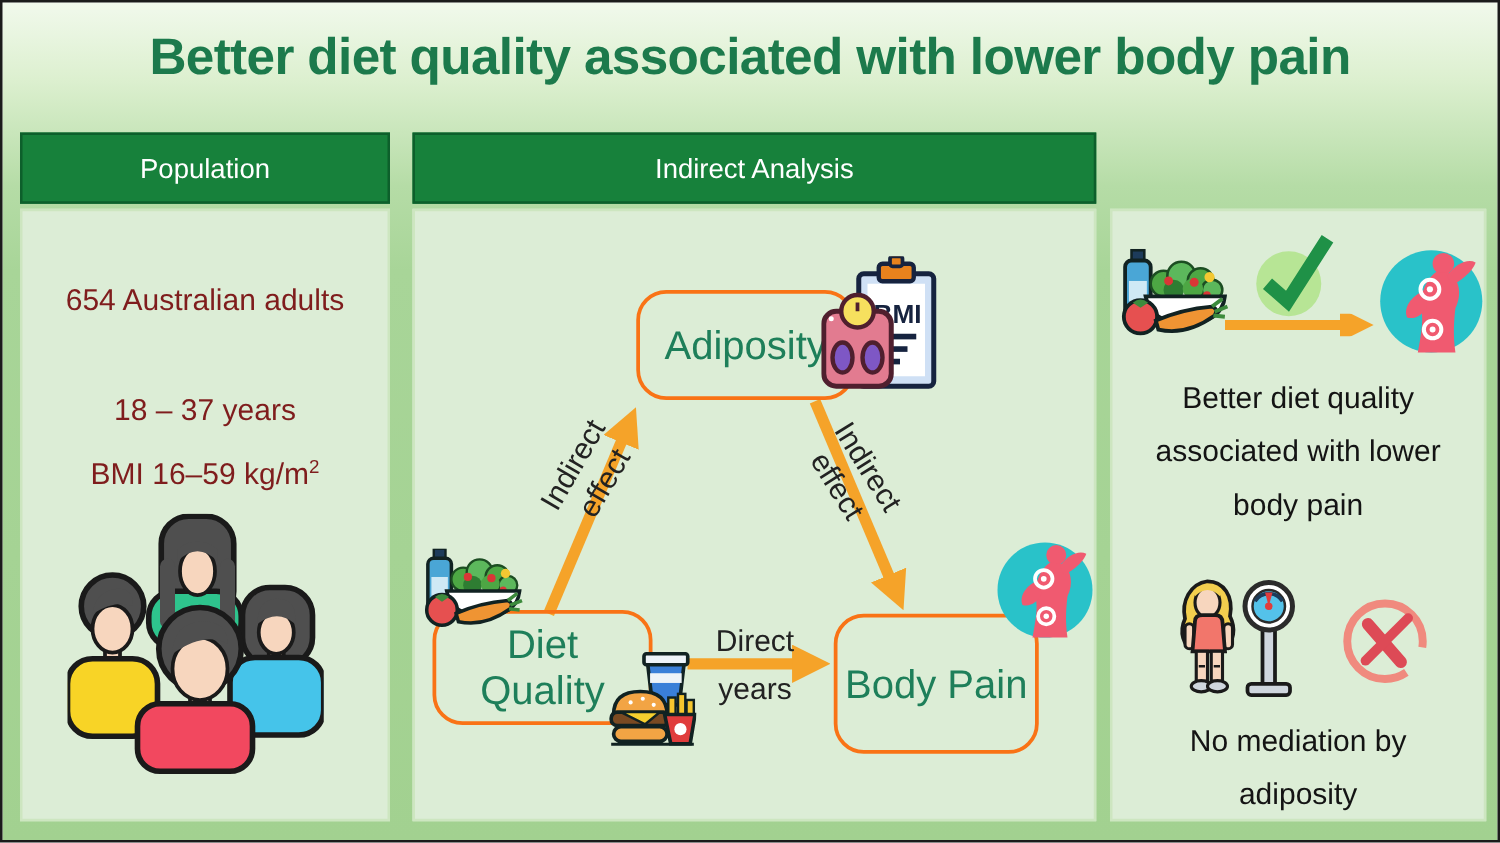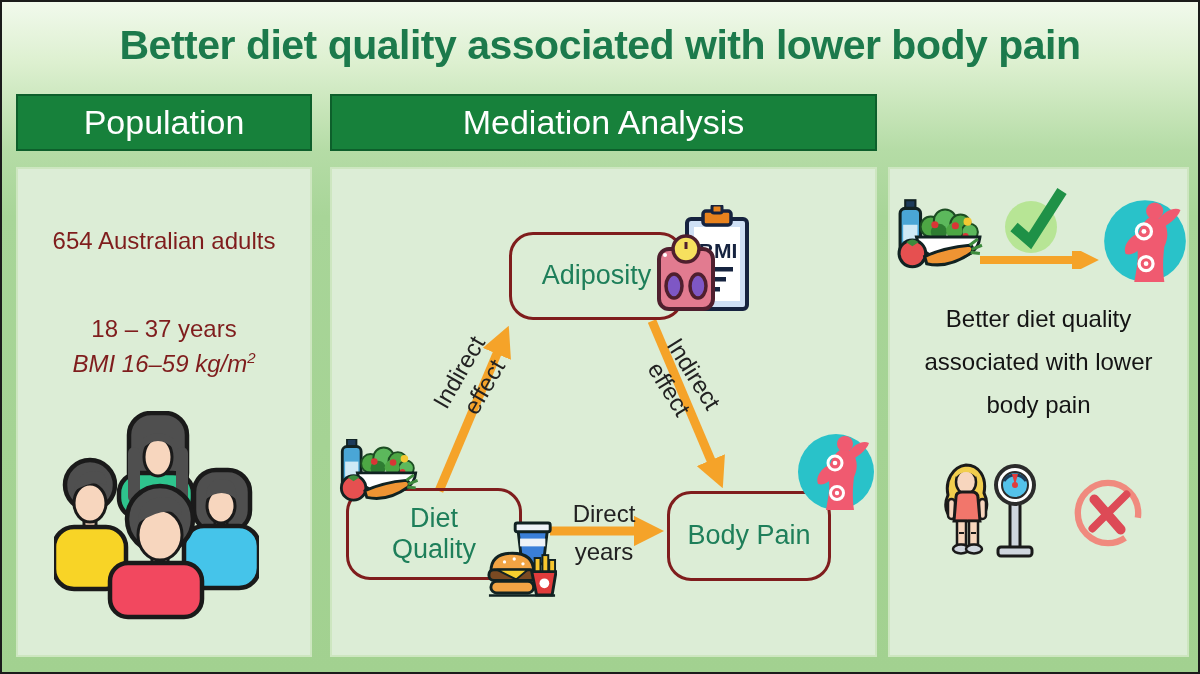--- a/index.html
+++ b/index.html
@@ -12,47 +12,47 @@
     font-family:"Liberation Sans","DejaVu Sans",sans-serif;
     overflow:hidden;
     padding-left:28px;
   }
   .title{
     position:absolute;top:20px;left:0;width:100%;
     text-align:center;font-size:41px;font-weight:700;color:#1c7a4c;
     letter-spacing:-0.5px;
   }
   .col-header{
-    position:absolute;top:92px;height:57px;
+    position:absolute;top:104px;height:57px;
     background:#17813b;border:2px solid #0d5f2b;box-sizing:border-box;
-    color:#ffffff;font-size:34px;display:flex;align-items:center;justify-content:center;
+    color:#ffffff;font-size:22px;display:flex;align-items:center;justify-content:center;
   }
   .panel{
     position:absolute;top:165px;height:490px;
     background:#dcedd6;border:2px solid #cde6c0;box-sizing:border-box;
   }
   #hdr-pop{left:14px;width:296px;}
   #hdr-med{left:328px;width:547px;}
   #hdr-fin{left:886px;width:301px;}
   #panel-pop{left:14px;width:296px;}
   #panel-med{left:328px;width:547px;}
   #panel-fin{left:886px;width:301px;}
 
   .pop-line{position:absolute;left:0;width:100%;text-align:center;color:#7f1d1d;font-size:24px;white-space:nowrap;}
   .pop-line sup{font-size:15px;}
 
   .node{
-    position:absolute;border:3px solid #7f1d1d;border-radius:24px;box-sizing:border-box;
+    position:absolute;border:3px solid #f97316;border-radius:24px;box-sizing:border-box;
     display:flex;align-items:center;justify-content:center;text-align:center;
-    color:#1e7f5a;font-size:27px;line-height:1.15;background:transparent;
+    color:#1e7f5a;font-size:32px;line-height:1.15;background:transparent;
   }
   #node-adiposity{left:177px;top:63px;width:175px;height:88px;}
   #node-diet{left:14px;top:319px;width:176px;height:92px;}
   #node-diet .node-text{width:110px;}
-  #node-pain{left:335px;top:322px;width:164px;height:90px;}
+  #node-pain{left:335px;top:322px;width:164px;height:112px;}
 
   .med-arrows{position:absolute;left:0;top:0;}
   .arrow-label{
     position:absolute;color:#222222;font-size:24px;line-height:1.2;
     text-align:center;width:104px;
   }
   #label-indirect-left{left:88px;top:182px;transform:rotate(-60deg);}
   #label-indirect-right{left:297px;top:184px;transform:rotate(58deg);}
   #label-direct{left:210px;top:326px;width:124px;line-height:38px;}
 
@@ -68,27 +68,27 @@
 <body>
 
 <div class="page">
 
   <div class="title">Better diet quality associated with lower body pain</div>
 
   <div class="col-header" id="hdr-pop">
     <span>Population</span>
   </div>
   <div class="col-header" id="hdr-med">
-    <span>Mediation Analysis</span>
+    <span>Indirect Analysis</span>
   </div>
 
   <div class="panel" id="panel-pop">
     <div class="pop-line" style="top:58px;">654 Australian adults</div>
     <div class="pop-line" style="top:146px;">18 – 37 years</div>
-    <div class="pop-line" style="top:180px;font-style:italic;"><span>BMI 16–59 kg/m</span><sup>2</sup></div>
+    <div class="pop-line" style="top:196px;"><span>BMI 16–59 kg/m</span><sup>2</sup></div>
 
     <svg class="icon" style="left:36px;top:242px;" width="205" height="210" viewBox="0 0 205 210">
 
       <rect x="75" y="2" width="58" height="82" rx="22" fill="#4f4f4f" stroke="#1a1a1a" stroke-width="4.5"></rect>
       <rect x="65" y="62" width="74" height="45" rx="20" fill="#2ec48d" stroke="#1a1a1a" stroke-width="4.5"></rect>
       <rect x="74" y="36" width="12" height="56" rx="6" fill="#4f4f4f"></rect>
       <rect x="122" y="36" width="12" height="56" rx="6" fill="#4f4f4f"></rect>
       <ellipse cx="104" cy="46" rx="14" ry="19" fill="#f7d6be" stroke="#1a1a1a" stroke-width="3"></ellipse>
       <path d="M88,38 Q104,22 120,38 L120,28 Q104,16 88,28 Z" fill="#4f4f4f"></path>
 
@@ -284,15 +284,18 @@
       <polygon points="73,24 70,13 76,13" fill="#e03c3c"></polygon>
       <circle cx="73" cy="24" r="3" fill="#e03c3c"></circle>
     </svg>
 
     <svg class="icon" style="left:180px;top:306px;" width="76" height="76" viewBox="0 0 78 78">
       <circle cx="39" cy="39" r="31" fill="none" stroke="#f08a7e" stroke-width="6.5" stroke-dasharray="170 25" stroke-dashoffset="-30"></circle>
       <line x1="25" y1="25" x2="52" y2="56" stroke="#dd4a56" stroke-width="10" stroke-linecap="round"></line>
       <line x1="58" y1="20" x2="23" y2="55" stroke="#dd4a56" stroke-width="8" stroke-linecap="round"></line>
     </svg>
 
+    <div class="fin-text" id="finding2">
+      <div class="wrap">No mediation by adiposity</div>
+    </div>
   </div>
 
 </div>
 
 </body></html>

